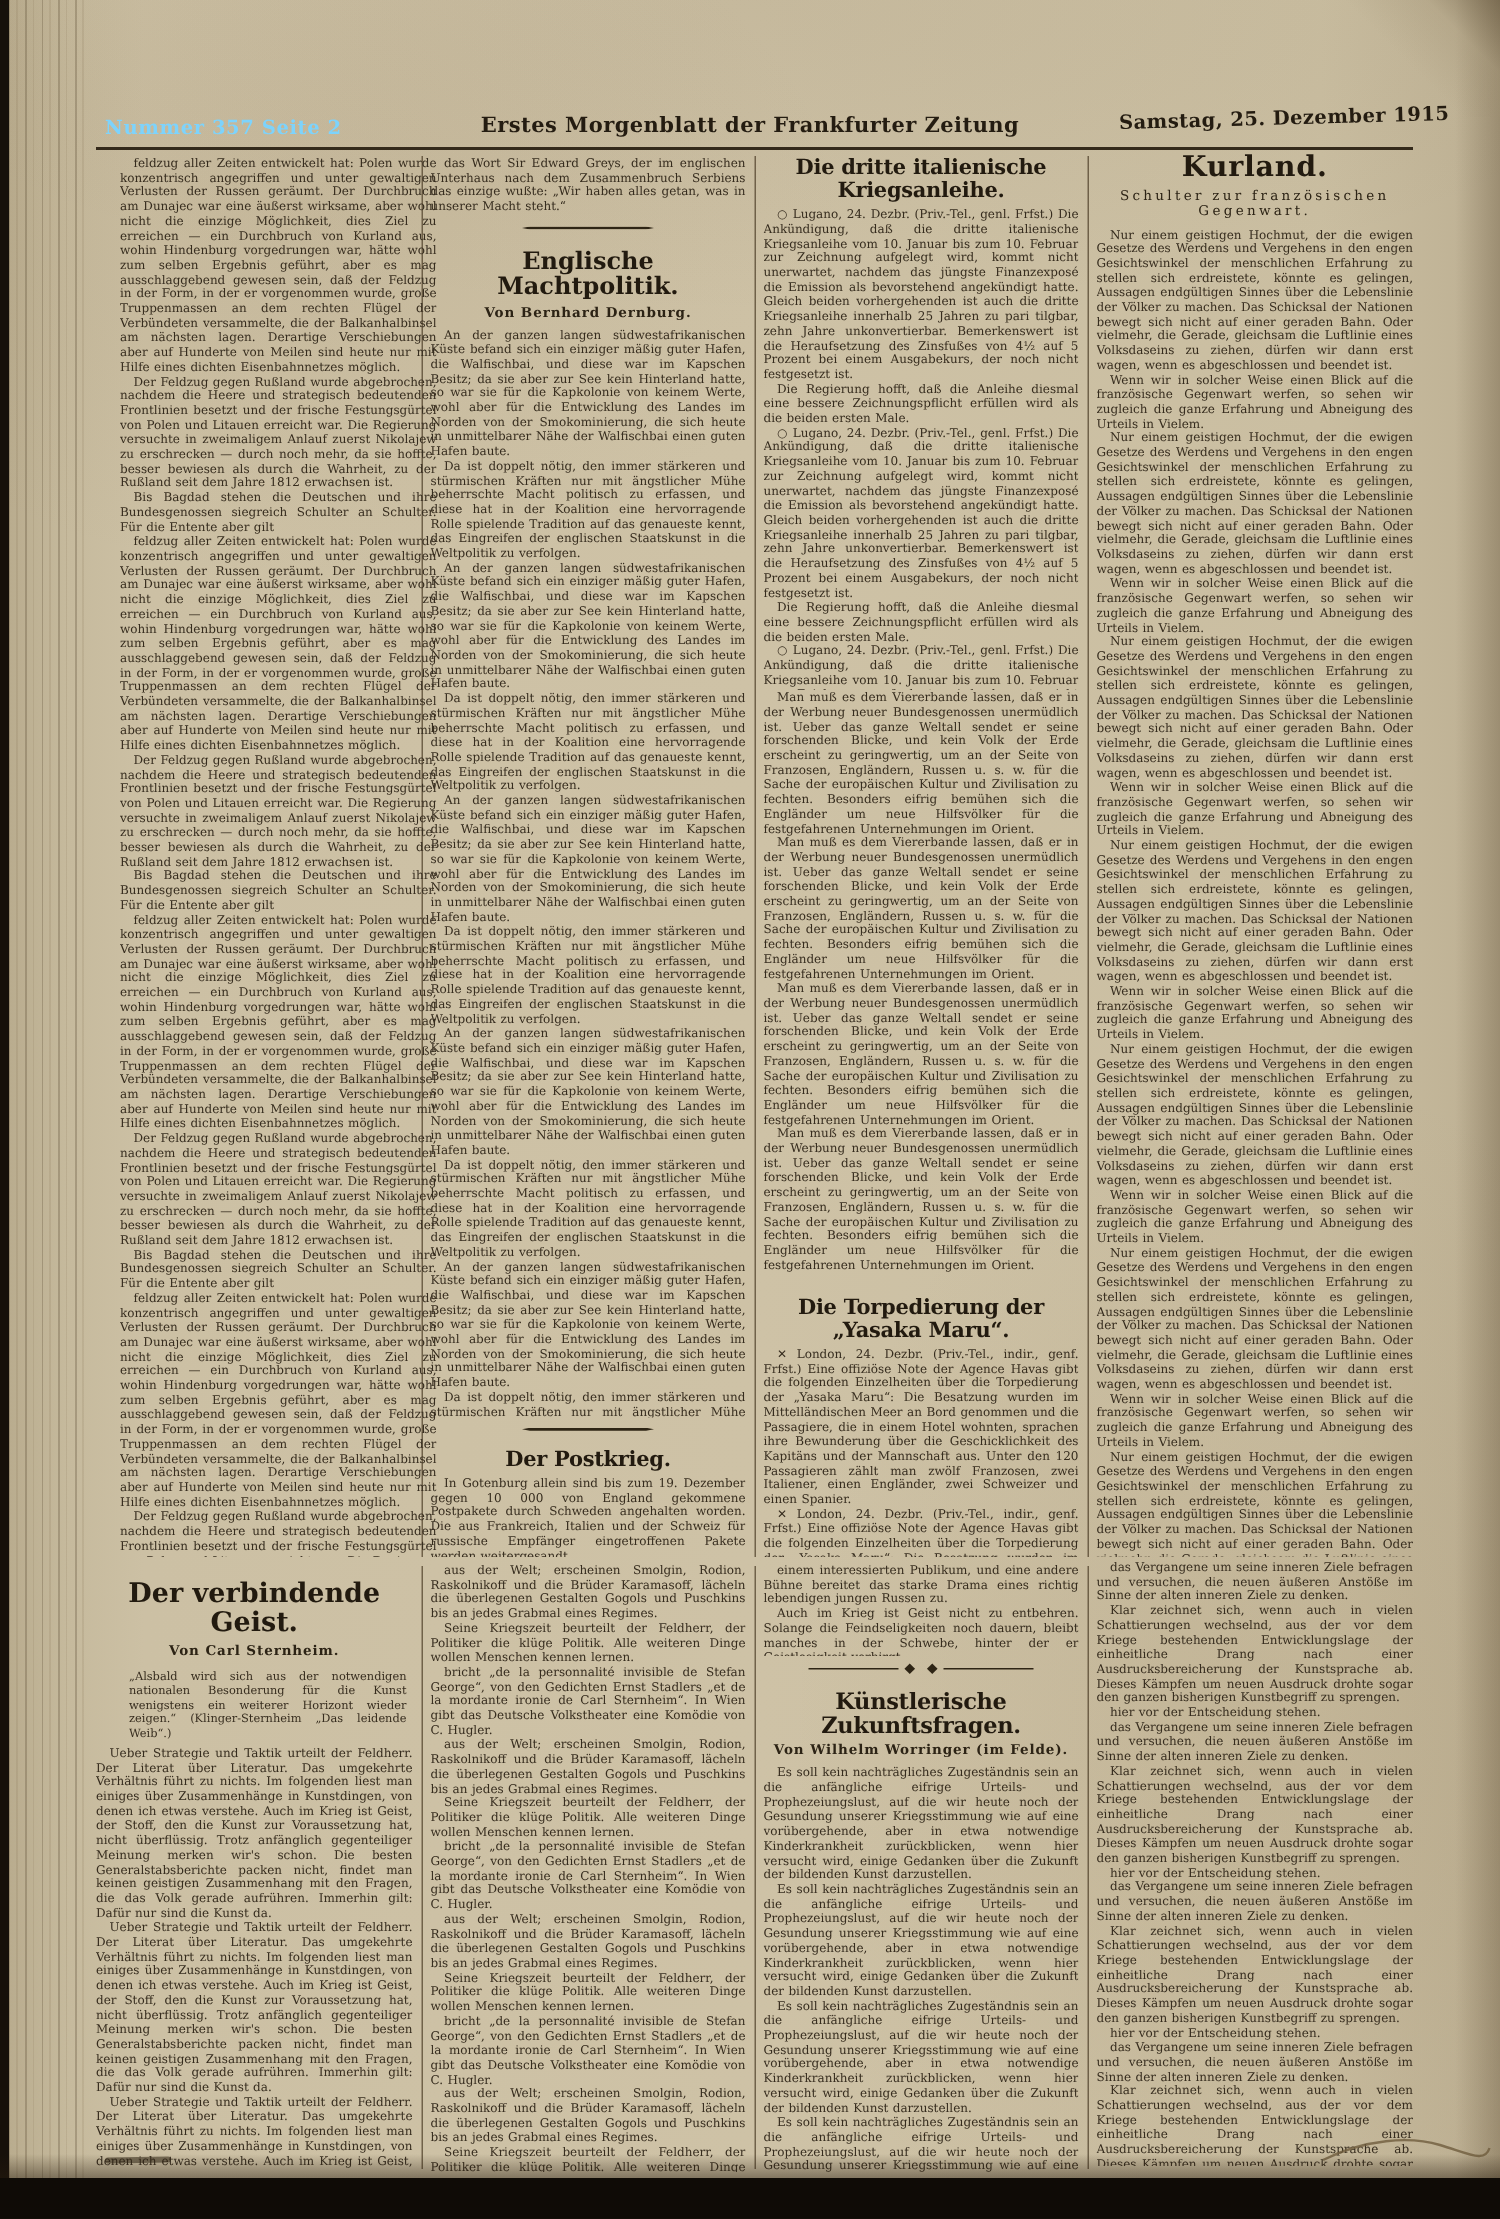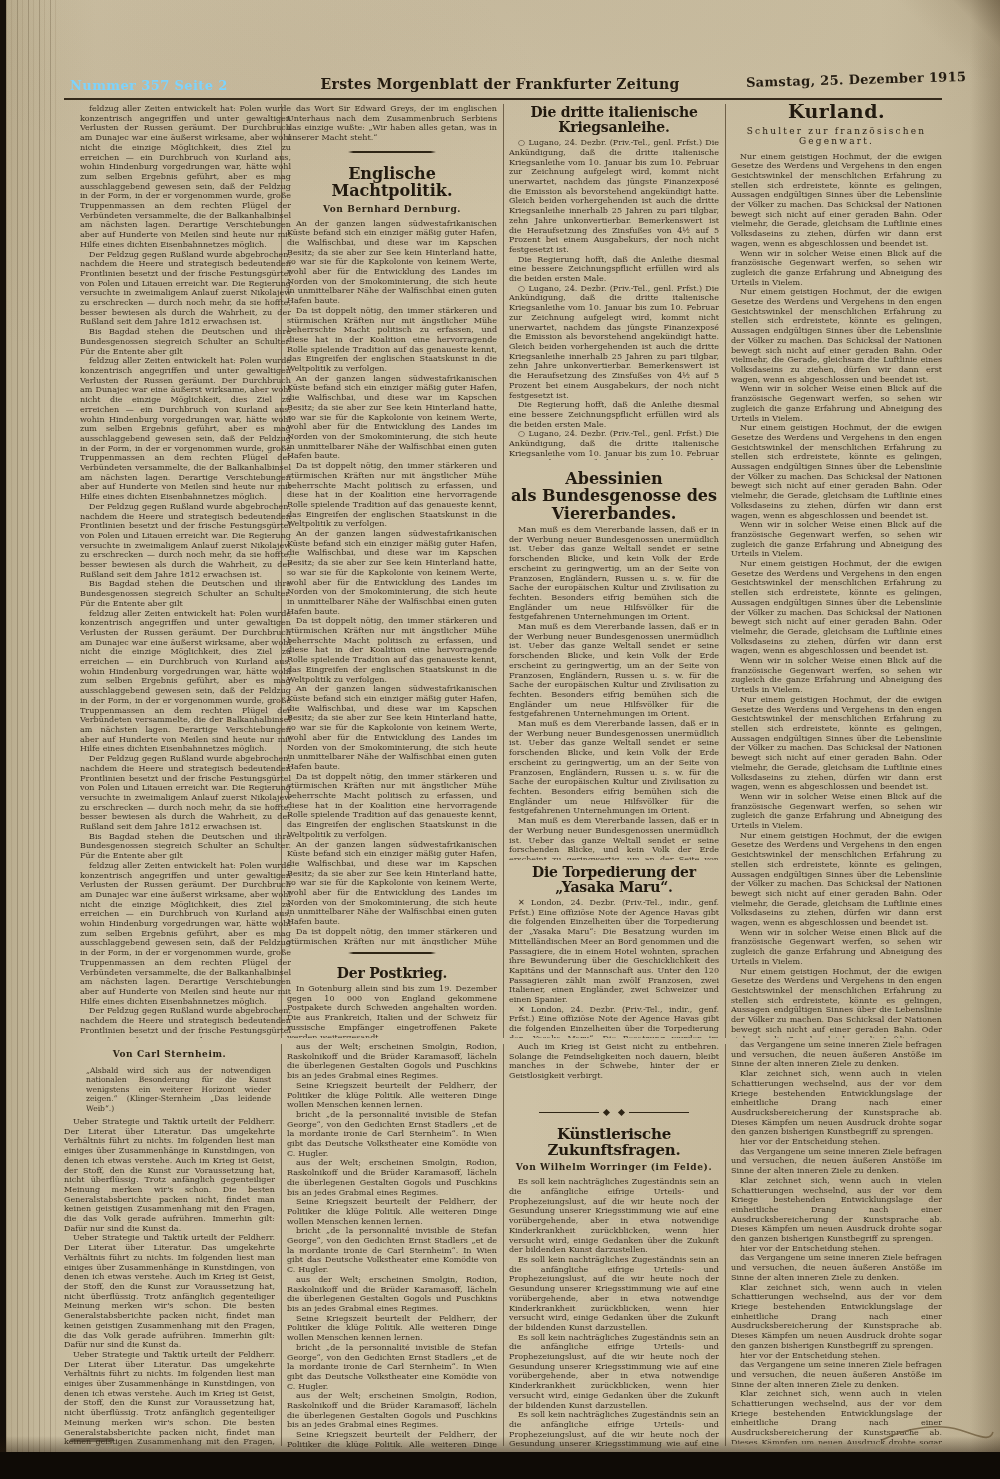--- a/index.html
+++ b/index.html
@@ -124,24 +124,20 @@
 
 <div class="col" style="left:509px;top:100px;width:210px;height:938px;">
   <div class="headline h-md">Die dritte italienische Kriegsanleihe.</div>
   <div class="fill" style="height:322px;flex:0 0 auto;">
       <p>○ Lugano, 24. Dezbr. (Priv.-Tel., genl. Frfst.) Die Ankündigung, daß die dritte italienische Kriegsanleihe vom 10. Januar bis zum 10. Februar zur Zeichnung aufgelegt wird, kommt nicht unerwartet, nachdem das jüngste Finanzexposé die Emission als bevorstehend angekündigt hatte. Gleich beiden vorhergehenden ist auch die dritte Kriegsanleihe innerhalb 25 Jahren zu pari tilgbar, zehn Jahre unkonvertierbar. Bemerkenswert ist die Heraufsetzung des Zinsfußes von 4½ auf 5 Prozent bei einem Ausgabekurs, der noch nicht festgesetzt ist.</p>
       <p>Die Regierung hofft, daß die Anleihe diesmal eine bessere Zeichnungspflicht erfüllen wird als die beiden ersten Male.</p>
       <p>○ Lugano, 24. Dezbr. (Priv.-Tel., genl. Frfst.) Die Ankündigung, daß die dritte italienische Kriegsanleihe vom 10. Januar bis zum 10. Februar zur Zeichnung aufgelegt wird, kommt nicht unerwartet, nachdem das jüngste Finanzexposé die Emission als bevorstehend angekündigt hatte. Gleich beiden vorhergehenden ist auch die dritte Kriegsanleihe innerhalb 25 Jahren zu pari tilgbar, zehn Jahre unkonvertierbar. Bemerkenswert ist die Heraufsetzung des Zinsfußes von 4½ auf 5 Prozent bei einem Ausgabekurs, der noch nicht festgesetzt ist.</p>
       <p>Die Regierung hofft, daß die Anleihe diesmal eine bessere Zeichnungspflicht erfüllen wird als die beiden ersten Male.</p>
       <p>○ Lugano, 24. Dezbr. (Priv.-Tel., genl. Frfst.) Die Ankündigung, daß die dritte italienische Kriegsanleihe vom 10. Januar bis zum 10. Februar zur Zeichnung aufgelegt wird, kommt nicht unerwartet, nachdem das jüngste Finanzexposé die Emission als bevorstehend angekündigt hatte. Gleich beiden vorhergehenden ist auch die dritte Kriegsanleihe innerhalb 25 Jahren zu pari tilgbar, zehn Jahre unkonvertierbar. Bemerkenswert ist die Heraufsetzung des Zinsfußes von 4½ auf 5 Prozent bei einem Ausgabekurs, der noch nicht festgesetzt ist.</p>
     </div>
-  <div class="headline h-lg" style="margin-top:10px;">
-    <div>Abessinien</div>
-    <div>als Bundesgenosse des Viererbandes.</div>
-  </div>
   <div class="fill grow">
       <p>Man muß es dem Viererbande lassen, daß er in der Werbung neuer Bundesgenossen unermüdlich ist. Ueber das ganze Weltall sendet er seine forschenden Blicke, und kein Volk der Erde erscheint zu geringwertig, um an der Seite von Franzosen, Engländern, Russen u. s. w. für die Sache der europäischen Kultur und Zivilisation zu fechten. Besonders eifrig bemühen sich die Engländer um neue Hilfsvölker für die festgefahrenen Unternehmungen im Orient.</p>
       <p>Man muß es dem Viererbande lassen, daß er in der Werbung neuer Bundesgenossen unermüdlich ist. Ueber das ganze Weltall sendet er seine forschenden Blicke, und kein Volk der Erde erscheint zu geringwertig, um an der Seite von Franzosen, Engländern, Russen u. s. w. für die Sache der europäischen Kultur und Zivilisation zu fechten. Besonders eifrig bemühen sich die Engländer um neue Hilfsvölker für die festgefahrenen Unternehmungen im Orient.</p>
       <p>Man muß es dem Viererbande lassen, daß er in der Werbung neuer Bundesgenossen unermüdlich ist. Ueber das ganze Weltall sendet er seine forschenden Blicke, und kein Volk der Erde erscheint zu geringwertig, um an der Seite von Franzosen, Engländern, Russen u. s. w. für die Sache der europäischen Kultur und Zivilisation zu fechten. Besonders eifrig bemühen sich die Engländer um neue Hilfsvölker für die festgefahrenen Unternehmungen im Orient.</p>
       <p>Man muß es dem Viererbande lassen, daß er in der Werbung neuer Bundesgenossen unermüdlich ist. Ueber das ganze Weltall sendet er seine forschenden Blicke, und kein Volk der Erde erscheint zu geringwertig, um an der Seite von Franzosen, Engländern, Russen u. s. w. für die Sache der europäischen Kultur und Zivilisation zu fechten. Besonders eifrig bemühen sich die Engländer um neue Hilfsvölker für die festgefahrenen Unternehmungen im Orient.</p>
     </div>
   <div class="headline h-md">Die Torpedierung der „Yasaka Maru“.</div>
   <div class="fill" style="height:140px;flex:0 0 auto;">
       <p>✕ London, 24. Dezbr. (Priv.-Tel., indir., genf. Frfst.) Eine offiziöse Note der Agence Havas gibt die folgenden Einzelheiten über die Torpedierung der „Yasaka Maru“: Die Besatzung wurden im Mittelländischen Meer an Bord genommen und die Passagiere, die in einem Hotel wohnten, sprachen ihre Bewunderung über die Geschicklichkeit des Kapitäns und der Mannschaft aus. Unter den 120 Passagieren zählt man zwölf Franzosen, zwei Italiener, einen Engländer, zwei Schweizer und einen Spanier.</p>
       <p>✕ London, 24. Dezbr. (Priv.-Tel., indir., genf. Frfst.) Eine offiziöse Note der Agence Havas gibt die folgenden Einzelheiten über die Torpedierung der „Yasaka Maru“: Die Besatzung wurden im Mittelländischen Meer an Bord genommen und die Passagiere, die in einem Hotel wohnten, sprachen ihre Bewunderung über die Geschicklichkeit des Kapitäns und der Mannschaft aus. Unter den 120 Passagieren zählt man zwölf Franzosen, zwei Italiener, einen Engländer, zwei Schweizer und einen Spanier.</p>
@@ -162,20 +158,21 @@
       <p>Wenn wir in solcher Weise einen Blick auf die französische Gegenwart werfen, so sehen wir zugleich die ganze Erfahrung und Abneigung des Urteils in Vielem.</p>
       <p>Nur einem geistigen Hochmut, der die ewigen Gesetze des Werdens und Vergehens in den engen Gesichtswinkel der menschlichen Erfahrung zu stellen sich erdreistete, könnte es gelingen, Aussagen endgültigen Sinnes über die Lebenslinie der Völker zu machen. Das Schicksal der Nationen bewegt sich nicht auf einer geraden Bahn. Oder vielmehr, die Gerade, gleichsam die Luftlinie eines Volksdaseins zu ziehen, dürfen wir dann erst wagen, wenn es abgeschlossen und beendet ist.</p>
       <p>Wenn wir in solcher Weise einen Blick auf die französische Gegenwart werfen, so sehen wir zugleich die ganze Erfahrung und Abneigung des Urteils in Vielem.</p>
       <p>Nur einem geistigen Hochmut, der die ewigen Gesetze des Werdens und Vergehens in den engen Gesichtswinkel der menschlichen Erfahrung zu stellen sich erdreistete, könnte es gelingen, Aussagen endgültigen Sinnes über die Lebenslinie der Völker zu machen. Das Schicksal der Nationen bewegt sich nicht auf einer geraden Bahn. Oder vielmehr, die Gerade, gleichsam die Luftlinie eines Volksdaseins zu ziehen, dürfen wir dann erst wagen, wenn es abgeschlossen und beendet ist.</p>
       <p>Wenn wir in solcher Weise einen Blick auf die französische Gegenwart werfen, so sehen wir zugleich die ganze Erfahrung und Abneigung des Urteils in Vielem.</p>
       <p>Nur einem geistigen Hochmut, der die ewigen Gesetze des Werdens und Vergehens in den engen Gesichtswinkel der menschlichen Erfahrung zu stellen sich erdreistete, könnte es gelingen, Aussagen endgültigen Sinnes über die Lebenslinie der Völker zu machen. Das Schicksal der Nationen bewegt sich nicht auf einer geraden Bahn. Oder vielmehr, die Gerade, gleichsam die Luftlinie eines Volksdaseins zu ziehen, dürfen wir dann erst wagen, wenn es abgeschlossen und beendet ist.</p>
     </div>
 </div>
 
 <div class="col" style="left:64px;top:1048px;width:211px;height:398px;">
+  <div class="headline h-lg" style="font-size:18px;">Der verbindende Geist.</div>
   <div class="byline">Von Carl Sternheim.</div>
   <div class="epigraph">„Alsbald wird sich aus der notwendigen nationalen Besonderung für die Kunst wenigstens ein weiterer Horizont wieder zeigen.“ (Klinger-Sternheim „Das leidende Weib“.)</div>
   <div class="fill grow">
       <p>Ueber Strategie und Taktik urteilt der Feldherr. Der Literat über Literatur. Das umgekehrte Verhältnis führt zu nichts. Im folgenden liest man einiges über Zusammenhänge in Kunstdingen, von denen ich etwas verstehe. Auch im Krieg ist Geist, der Stoff, den die Kunst zur Voraussetzung hat, nicht überflüssig. Trotz anfänglich gegenteiliger Meinung merken wir's schon. Die besten Generalstabsberichte packen nicht, findet man keinen geistigen Zusammenhang mit den Fragen, die das Volk gerade aufrühren. Immerhin gilt: Dafür nur sind die Kunst da.</p>
       <p>Ueber Strategie und Taktik urteilt der Feldherr. Der Literat über Literatur. Das umgekehrte Verhältnis führt zu nichts. Im folgenden liest man einiges über Zusammenhänge in Kunstdingen, von denen ich etwas verstehe. Auch im Krieg ist Geist, der Stoff, den die Kunst zur Voraussetzung hat, nicht überflüssig. Trotz anfänglich gegenteiliger Meinung merken wir's schon. Die besten Generalstabsberichte packen nicht, findet man keinen geistigen Zusammenhang mit den Fragen, die das Volk gerade aufrühren. Immerhin gilt: Dafür nur sind die Kunst da.</p>
       <p>Ueber Strategie und Taktik urteilt der Feldherr. Der Literat über Literatur. Das umgekehrte Verhältnis führt zu nichts. Im folgenden liest man einiges über Zusammenhänge in Kunstdingen, von denen ich etwas verstehe. Auch im Krieg ist Geist, der Stoff, den die Kunst zur Voraussetzung hat, nicht überflüssig. Trotz anfänglich gegenteiliger Meinung merken wir's schon. Die besten Generalstabsberichte packen nicht, findet man keinen geistigen Zusammenhang mit den Fragen, die das Volk gerade aufrühren. Immerhin gilt: Dafür nur sind die Kunst da.</p>
     </div>
 </div>
 
 <div class="col" style="left:287px;top:1042px;width:210px;height:406px;">
@@ -189,20 +186,21 @@
       <p>aus der Welt; erscheinen Smolgin, Rodion, Raskolnikoff und die Brüder Karamasoff, lächeln die überlegenen Gestalten Gogols und Puschkins bis an jedes Grabmal eines Regimes.</p>
       <p>Seine Kriegszeit beurteilt der Feldherr, der Politiker die klüge Politik. Alle weiteren Dinge wollen Menschen kennen lernen.</p>
       <p>bricht „de la personnalité invisible de Stefan George“, von den Gedichten Ernst Stadlers „et de la mordante ironie de Carl Sternheim“. In Wien gibt das Deutsche Volkstheater eine Komödie von C. Hugler.</p>
       <p>aus der Welt; erscheinen Smolgin, Rodion, Raskolnikoff und die Brüder Karamasoff, lächeln die überlegenen Gestalten Gogols und Puschkins bis an jedes Grabmal eines Regimes.</p>
       <p>Seine Kriegszeit beurteilt der Feldherr, der Politiker die klüge Politik. Alle weiteren Dinge wollen Menschen kennen lernen.</p>
     </div>
 </div>
 
 <div class="col" style="left:509px;top:1042px;width:210px;height:406px;">
   <div class="fill" style="height:62px;flex:0 0 auto;">
+      <p>einem interessierten Publikum, und eine andere Bühne bereitet das starke Drama eines richtig lebendigen jungen Russen zu.</p>
       <p>Auch im Krieg ist Geist nicht zu entbehren. Solange die Feindseligkeiten noch dauern, bleibt manches in der Schwebe, hinter der er Geistlosigkeit verbirgt.</p>
     </div>
   <div class="orn-divider">
       <div class="line"></div>
       <div class="gem"></div>
       <div class="gem"></div>
       <div class="line"></div>
     </div>
   <div class="headline h-md" style="font-size:15px;">Künstlerische Zukunftsfragen.</div>
   <div class="byline">Von Wilhelm Worringer (im Felde).</div>

